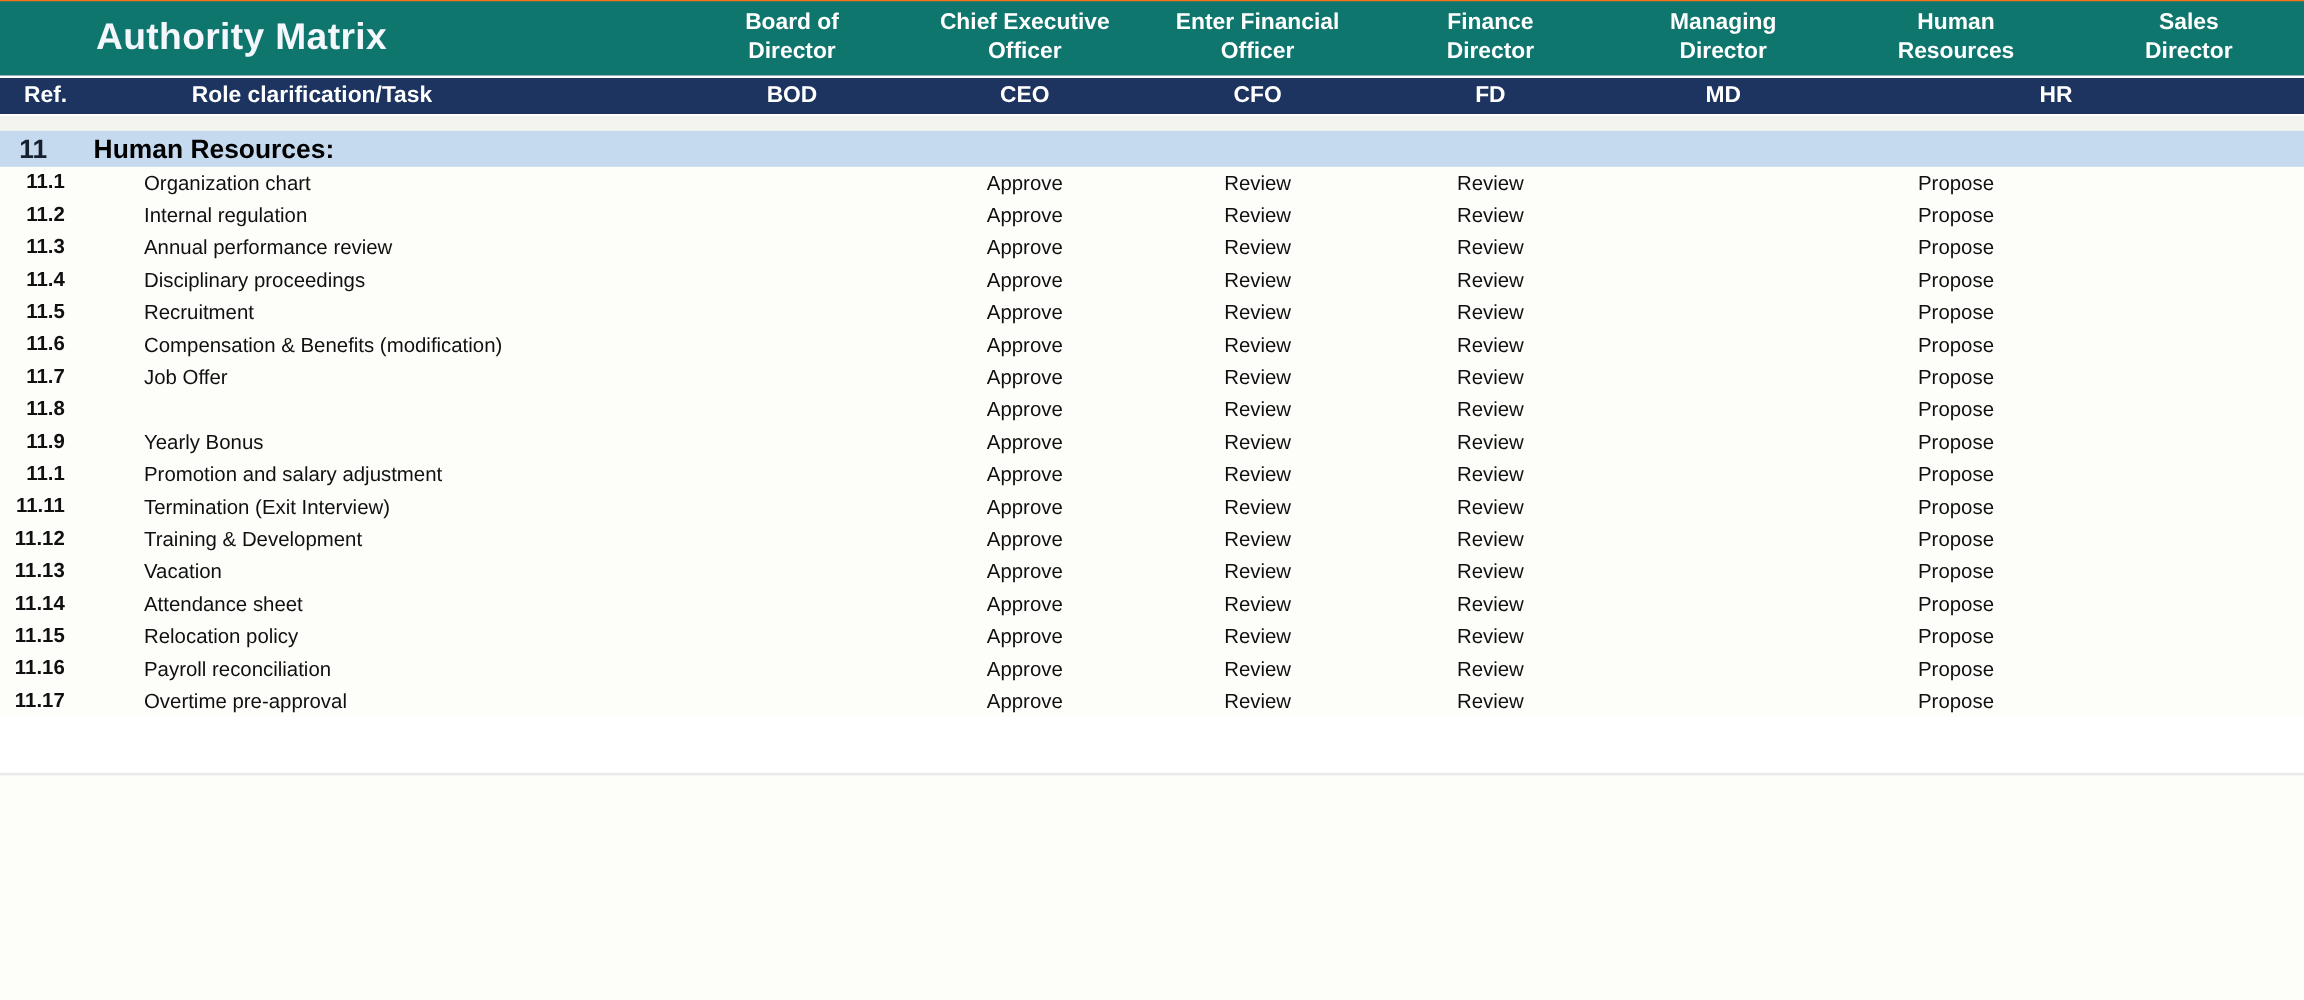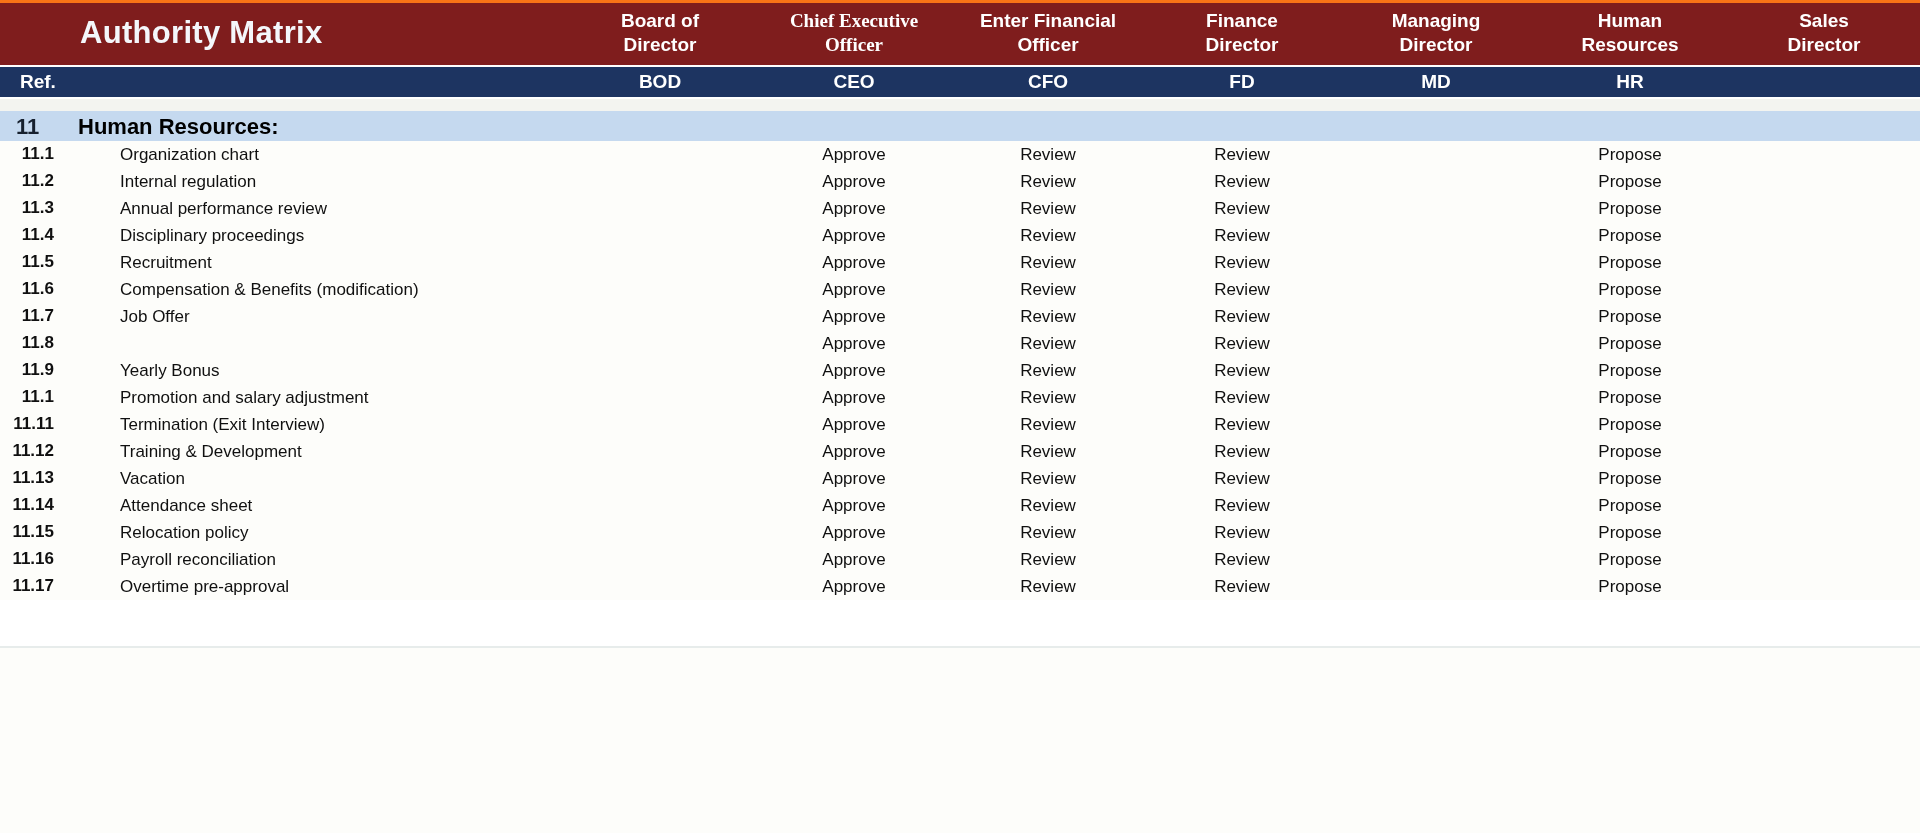--- a/index.html
+++ b/index.html
@@ -28,22 +28,22 @@
     letter-spacing:-0.2px;
   }
   .enter-name{
     position:absolute;left:232px;top:44px;
     font-size:25px;font-weight:bold;color:#11161f;
     letter-spacing:0.3px;
   }
 
   
   .header-band{
-    position:relative;height:62px;background:#7f1d1d;
-    border-top:3px solid #f97316;
+    position:relative;height:62px;background:#0f766e;
+    border-top:1px solid #f97316;
   }
   .matrix-title{
     position:absolute;left:80px;top:12px;
     font-size:31px;font-weight:bold;color:#f4f7fb;
     letter-spacing:0.3px;
   }
   .col-title{
     position:absolute;top:6px;
     color:#ffffff;font-size:19px;font-weight:bold;
     text-align:center;line-height:24px;
@@ -101,21 +101,21 @@
 <div class="sheet">
 
 
   <div class="header-band">
     <div class="matrix-title">Authority Matrix</div>
     <div id="col-titles">
         <div class="col-title" style="left: 563px; width: 194px;">
           <div>Board of</div>
           <div>Director</div>
         </div>
-        <div class="col-title" style="left: 757px; width: 194px; font-family: Liberation Serif, serif;">
+        <div class="col-title" style="left: 757px; width: 194px;">
           <div>Chief Executive</div>
           <div>Officer</div>
         </div>
         <div class="col-title" style="left: 951px; width: 194px;">
           <div>Enter Financial</div>
           <div>Officer</div>
         </div>
         <div class="col-title" style="left: 1145px; width: 194px;">
           <div>Finance</div>
           <div>Director</div>
@@ -130,27 +130,28 @@
         </div>
         <div class="col-title" style="left: 1727px; width: 194px;">
           <div>Sales</div>
           <div>Director</div>
         </div>
       </div>
   </div>
 
   <div class="abbr-band">
     <div class="abbr ref">Ref.</div>
+    <div class="abbr task">Role clarification/Task</div>
     <div id="abbr-cells">
         <div class="abbr" style="left: 563px; width: 194px;">BOD</div>
         <div class="abbr" style="left: 757px; width: 194px;">CEO</div>
         <div class="abbr" style="left: 951px; width: 194px;">CFO</div>
         <div class="abbr" style="left: 1145px; width: 194px;">FD</div>
         <div class="abbr" style="left: 1339px; width: 194px;">MD</div>
-        <div class="abbr" style="left: 1533px; width: 194px;">HR</div>
+        <div class="abbr" style="left: 1533px; width: 194px; text-align: right;">HR</div>
         <div class="abbr" style="left: 1727px; width: 194px; margin-top: 33px;">SD</div>
       </div>
   </div>
 
   <div class="body-wrap">
     <div class="gap-row"></div>
 
     <div class="section-row">
       <div class="section-num">11</div>
       <div class="section-label">Human Resources:</div>

